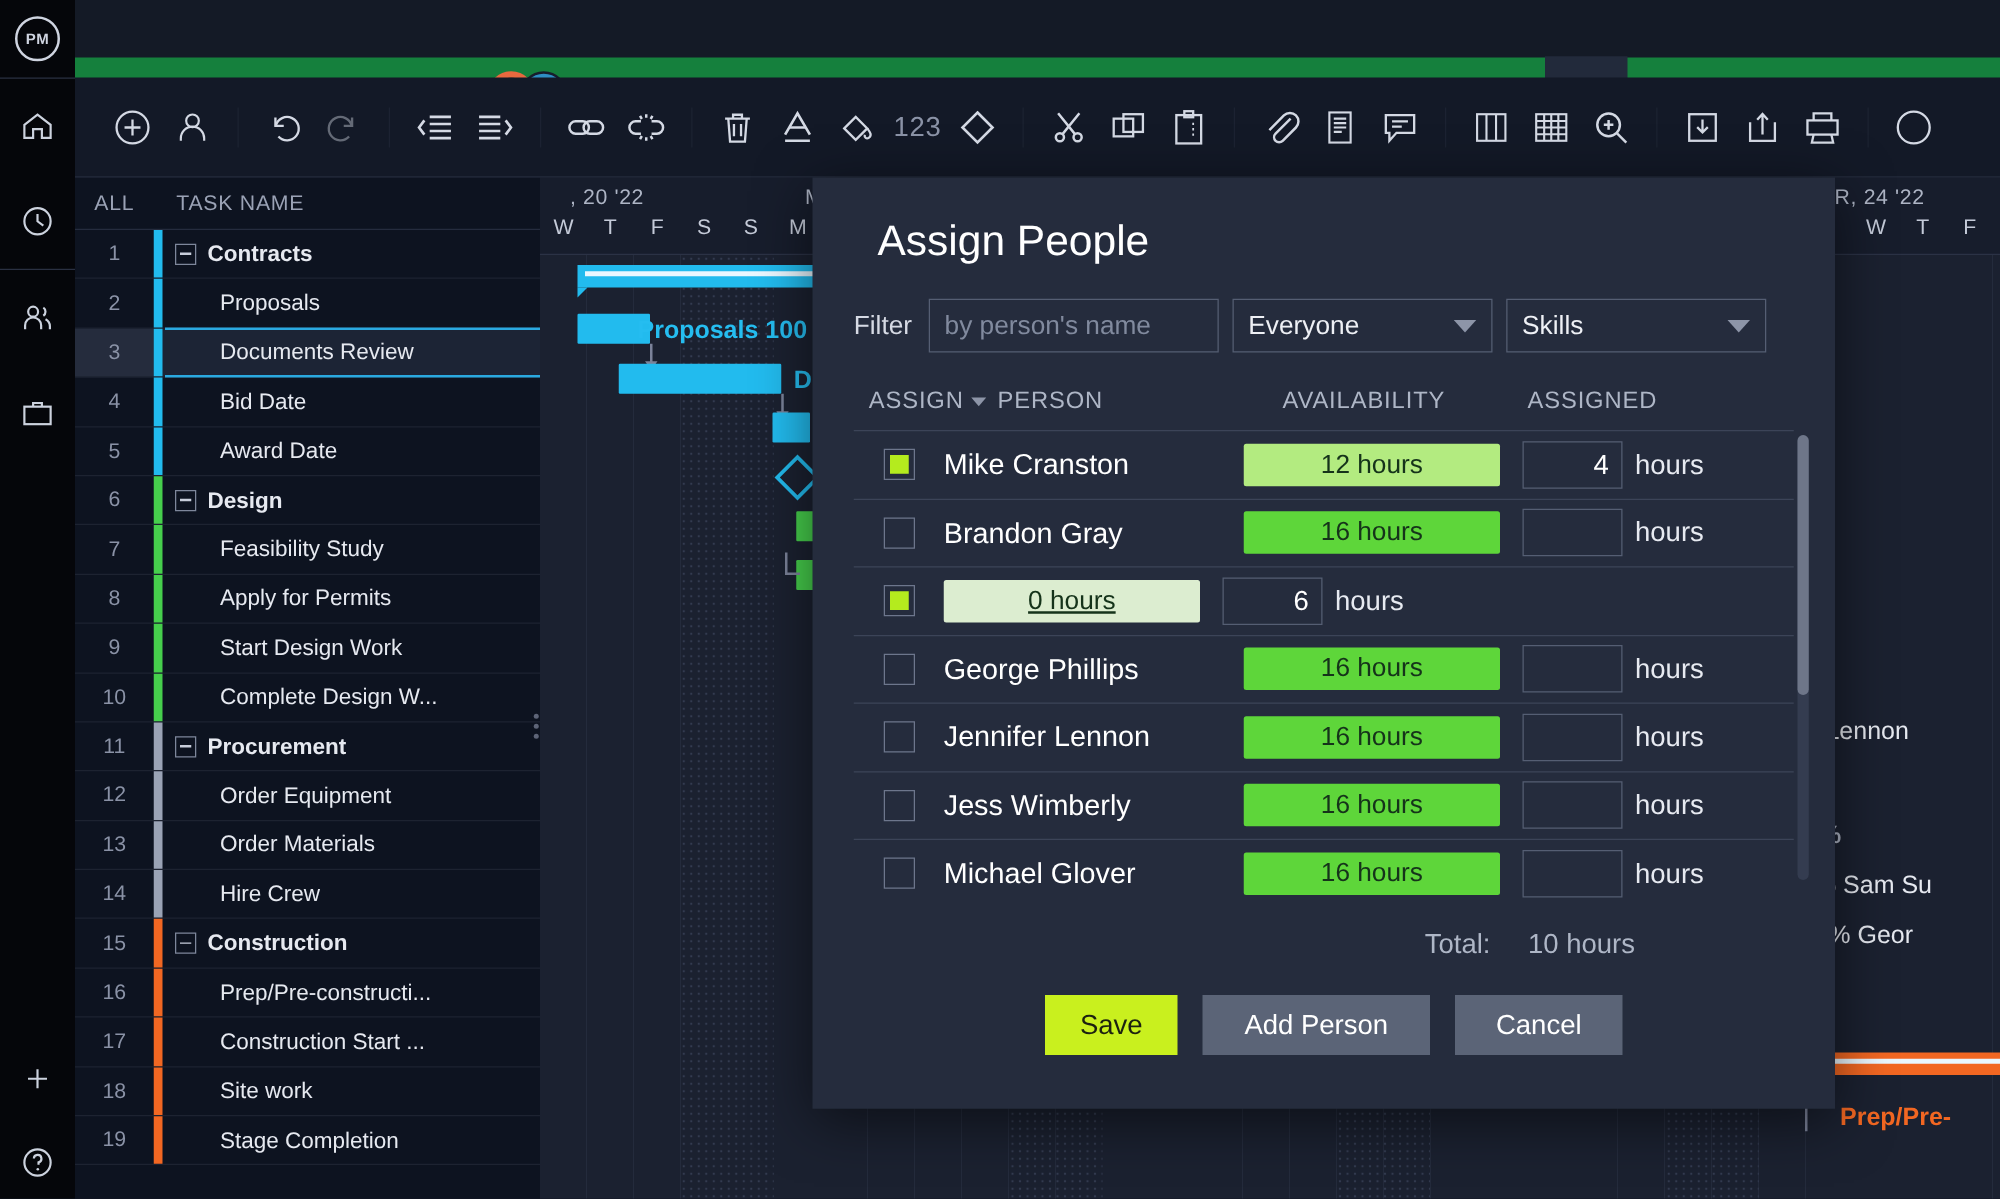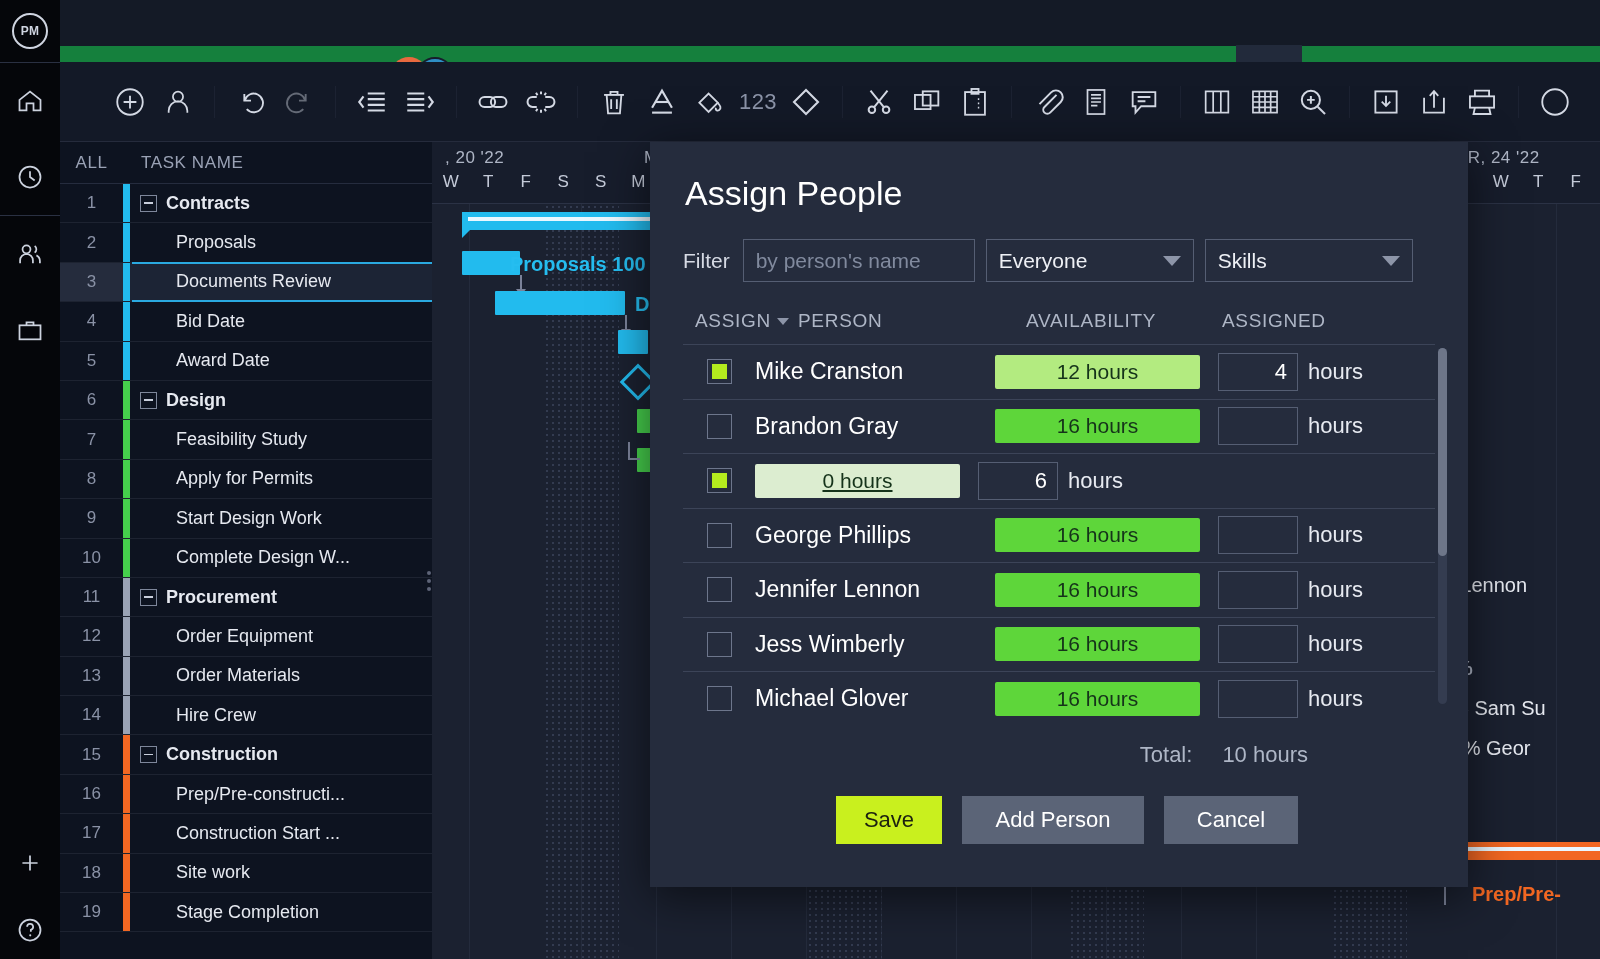--- a/index.html
+++ b/index.html
@@ -61,21 +61,21 @@
     width: 66px; height: 62px; display: flex; align-items: center; justify-content: center;
     cursor: pointer;
   }
   .vtab.active { background: #222a3b; }
   .header-pad { width: 34px; }
 
   
   .toolbar {
     position: absolute; left: 60px; top: 62px; width: 1540px; height: 80px;
     background: #131927; border-bottom: 1px solid #252b3c;
-    display: flex; align-items: center; z-index: 30; padding-left: 46px;
+    display: flex; align-items: center; z-index: 30; padding-left: 22px;
   }
   .tb {
     width: 48px; height: 60px; display: flex; align-items: center; justify-content: center;
     cursor: pointer;
   }
   .tb.dim { opacity: .42; }
   .tb-sep { width: 1px; height: 32px; background: #39405440; margin: 0 12px; }
   .tb-num { font-size: 22px; color: #8b93a7; letter-spacing: .5px; }
 
   
@@ -175,21 +175,21 @@
   }
   .splitter i{width:4px;height:4px;border-radius:50%;background:#5d6477;}
 
   
   .overlay { position:absolute; inset:0; z-index: 50; }
   .modal {
     position: absolute; left: 650px; top: 142px; width: 818px; height: 745px;
     background: #252c3d; box-shadow: 0 10px 44px rgba(0,0,0,.55);
   }
   .m-title {
-    font-size: 34px; color: #fff; font-weight: 400; padding: 32px 0 0 35px;
+    font-size: 34px; color: #fff; font-weight: 400; padding: 32px 0 0 52px;
   }
   .m-filter {
     display: flex; align-items: center; gap: 11px; padding: 26px 0 0 33px;
   }
   .m-filter .lab { font-size: 21px; color: #d6dae4; margin-right: 2px; }
   .fld {
     height: 43px; border: 1px solid #555e73; background: transparent; color: #fff;
     font-size: 21px; font-family: "Liberation Sans", sans-serif; padding: 0 12px;
   }
   .fld::placeholder { color: #818a9e; }
@@ -533,21 +533,21 @@
     <div class="tb-sep"></div>
     <div class="tb">
       <svg width="34" height="34" viewBox="0 0 24 24" fill="none" stroke="#d4d9e4" stroke-width="1.3">
         <circle cx="12" cy="12" r="9"></circle>
       </svg>
     </div>
   </div>
 
   <div class="gantt">
     <div class="g-head">
-      <div class="g-month" style="left:13px">, 20 '22</div>
+      <div class="g-month" style="left:24px">, 20 '22</div>
       <div class="g-month" style="left:212px">MAR</div>
       <div class="g-month" style="left:1012px">APR, 24 '22</div>
       <div class="g-days" id="gantt-days">
           <div class="g-day">W</div>
           <div class="g-day">T</div>
           <div class="g-day">F</div>
           <div class="g-day">S</div>
           <div class="g-day">S</div>
           <div class="g-day">M</div>
           <div class="g-day">T</div>

